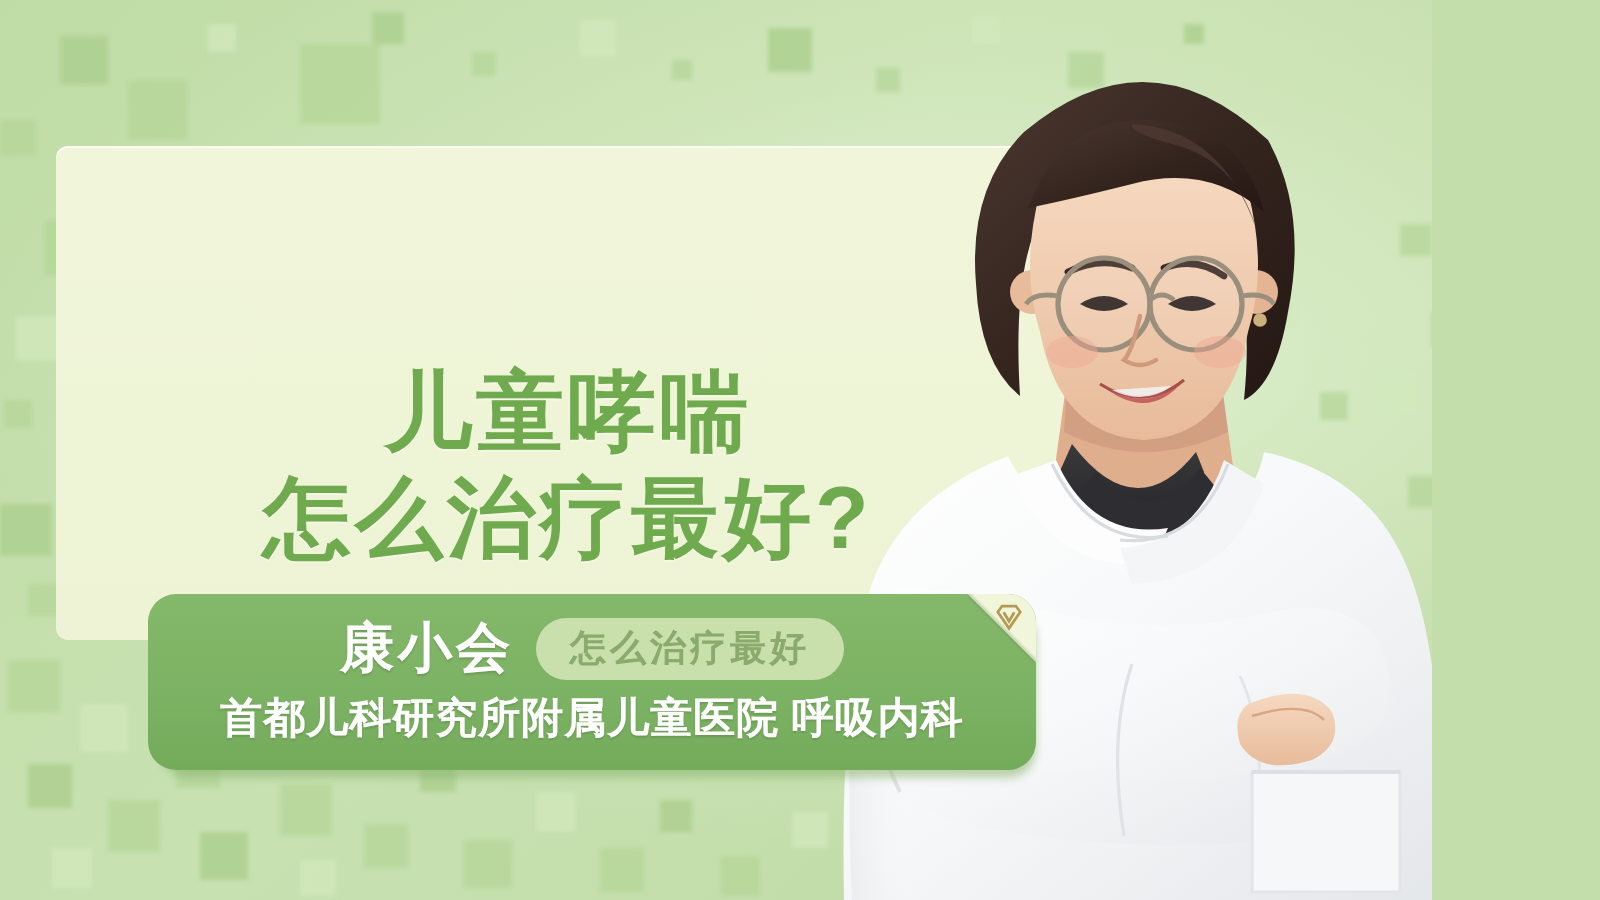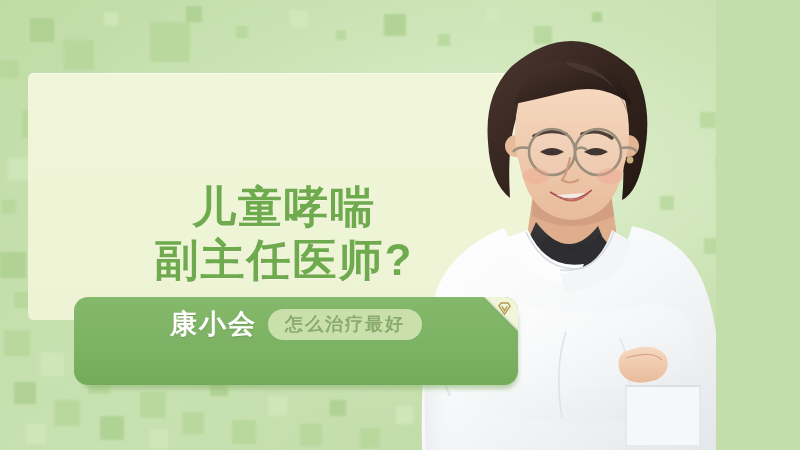--- a/index.html
+++ b/index.html
@@ -216,21 +216,21 @@
     <div class="sq l" style="left:636px; top:150px; width:12px; height:12px;"></div>
     <div class="sq" style="left:660px; top:196px; width:14px; height:14px;"></div>
     <div class="sq d" style="left:648px; top:252px; width:12px; height:12px;"></div>
     <div class="sq l" style="left:672px; top:300px; width:14px; height:14px;"></div>
   </div>
 
   <div class="card"></div>
 
   <div class="headline">
     <span>儿童哮喘</span>
-    <span class="l2">副主任医师?</span>
+    <span class="l2">怎么治疗最好?</span>
   </div>
 
   <div class="doctor">
     <svg class="doc-svg" width="306" height="450" viewBox="0 0 306 450">
       <defs>
         <linearGradient id="coat" x1="0" y1="0" x2="1" y2="1">
           <stop offset="0%" stop-color="#ffffff"></stop>
           <stop offset="45%" stop-color="#f7f8f9"></stop>
           <stop offset="100%" stop-color="#e4e7ea"></stop>
         </linearGradient>
@@ -317,20 +317,21 @@
 
   <div class="namebar-wrap">
     <div class="namebar-shadow"></div>
     <div class="namebar">
 
       <div class="nb-row1">
         <span class="doc-name">康小会</span>
         <span class="title-pill">怎么治疗最好</span>
       </div>
 
+      <div class="nb-row2">首都儿科研究所附属儿童医院 呼吸内科</div>
 
       <div class="fold"></div>
       <div class="fold-shade"></div>
       <svg class="gem" viewBox="0 0 24 24">
         <path d="M3 8 L6.5 3.2 H17.5 L21 8 L12 21 Z" fill="none" stroke="#b49a52" stroke-width="2.2"></path>
         <path d="M8.2 9 L12 15.4 L15.8 9" fill="none" stroke="#b49a52" stroke-width="2.2" stroke-linecap="round"></path>
       </svg>
     </div>
   </div>
 

